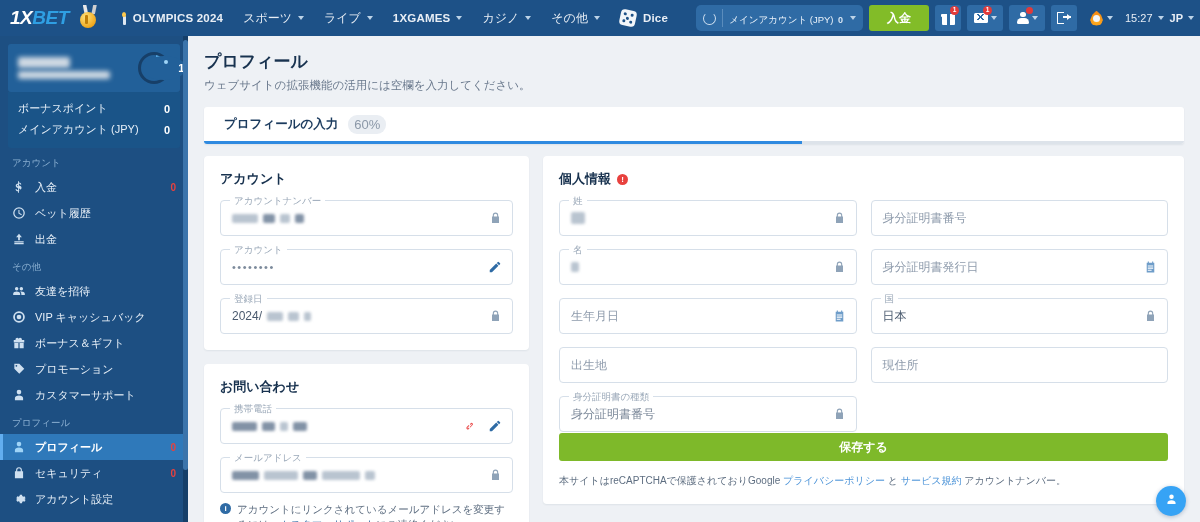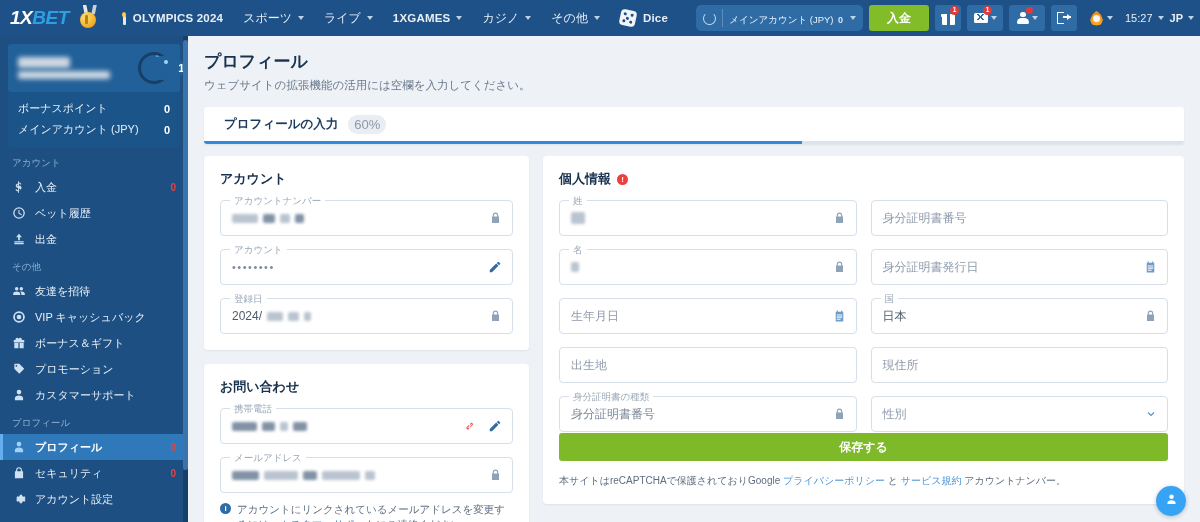--- a/index.html
+++ b/index.html
@@ -774,28 +774,20 @@
                   <svg width="13" height="13" viewBox="0 0 24 24" fill="#8fa3b8">
                       <path d="M17 9V7a5 5 0 00-10 0v2H5.5v12h13V9H17zM9 7a3 3 0 016 0v2H9V7z"></path>
                     </svg>
                 </span>
               </div>
 
               <div class="fld">
                 <span class="fph">現住所</span>
               </div>
 
-              <div class="fld" style="margin-bottom:0">
-                <span class="fph">性別</span>
-                <span class="ficon">
-                  <svg width="12" height="12" viewBox="0 0 24 24" fill="none" stroke="#5e8fc4" stroke-width="2.4">
-                      <path d="M6 9l6 6 6-6"></path>
-                    </svg>
-                </span>
-              </div>
             </div>
           </div>
 
           <button class="btn-save">保存する</button>
 
           <div class="recap">
             <span>本サイトはreCAPTCHAで保護されておりGoogle </span><span class="lnk2">プライバシーポリシー</span><span> と </span><span class="lnk2">サービス規約</span><span> アカウントナンバー。</span>
           </div>
         </div>
       </div>

